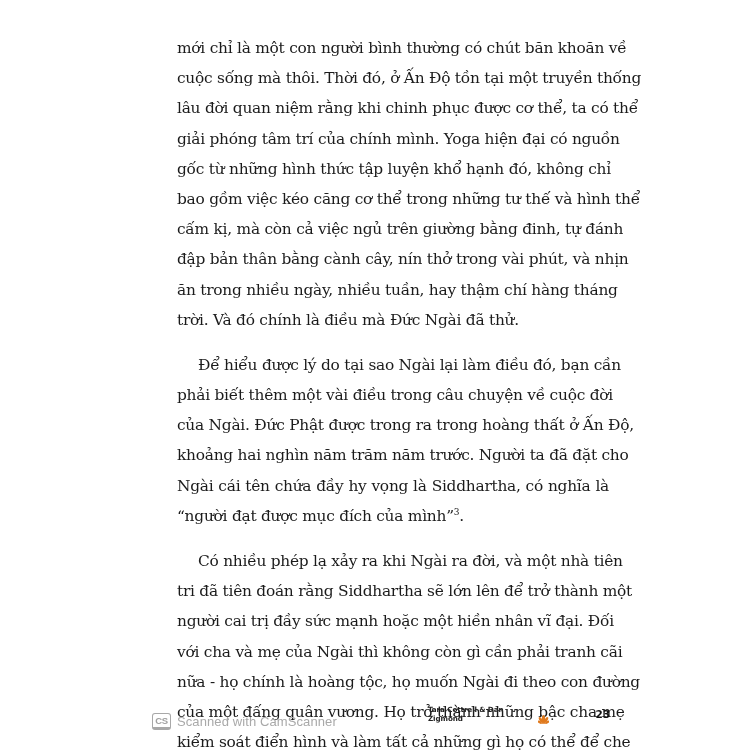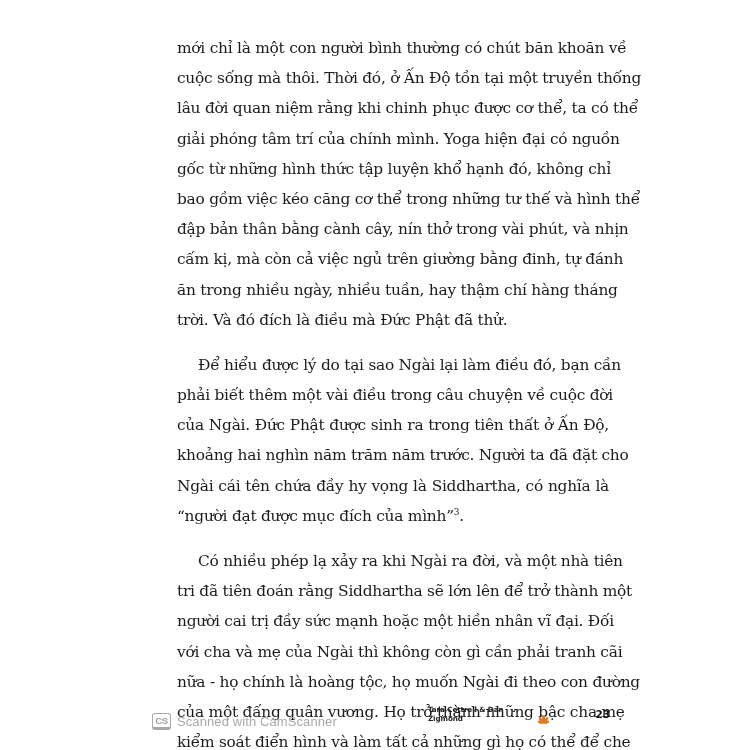--- a/index.html
+++ b/index.html
@@ -48,31 +48,31 @@
 <div class="page">
   <div class="text-block">
 
     <div>
       <span class="line">mới chỉ là một con người bình thường có chút băn khoăn về</span>
       <span class="line">cuộc sống mà thôi. Thời đó, ở Ấn Độ tồn tại một truyền thống</span>
       <span class="line">lâu đời quan niệm rằng khi chinh phục được cơ thể, ta có thể</span>
       <span class="line">giải phóng tâm trí của chính mình. Yoga hiện đại có nguồn</span>
       <span class="line">gốc từ những hình thức tập luyện khổ hạnh đó, không chỉ</span>
       <span class="line">bao gồm việc kéo căng cơ thể trong những tư thế và hình thể</span>
+      <span class="line">cấm kị, mà còn cả việc ngủ trên giường bằng đinh, tự đánh</span>
       <span class="line">đập bản thân bằng cành cây, nín thở trong vài phút, và nhịn</span>
-      <span class="line">cấm kị, mà còn cả việc ngủ trên giường bằng đinh, tự đánh</span>
       <span class="line">ăn trong nhiều ngày, nhiều tuần, hay thậm chí hàng tháng</span>
-      <span class="line last">trời. Và đó đích là điều mà Đức Phật đã thử.</span>
+      <span class="line last">trời. Và đó chính là điều mà Đức Ngài đã thử.</span>
     </div>
     <div class="para-gap"></div>
 
     <div>
       <span class="line indent">Để hiểu được lý do tại sao Ngài lại làm điều đó, bạn cần</span>
       <span class="line">phải biết thêm một vài điều trong câu chuyện về cuộc đời</span>
-      <span class="line">của Ngài. Đức Phật được sinh ra trong tiên thất ở Ấn Độ,</span>
+      <span class="line">của Ngài. Đức Phật được trong ra trong hoàng thất ở Ấn Độ,</span>
       <span class="line">khoảng hai nghìn năm trăm năm trước. Người ta đã đặt cho</span>
       <span class="line">Ngài cái tên chứa đầy hy vọng là Siddhartha, có nghĩa là</span>
       <span class="line last"><span>“người đạt được mục đích của mình”</span><sup>3</sup><span>.</span></span>
     </div>
     <div class="para-gap"></div>
 
     <div>
       <span class="line indent">Có nhiều phép lạ xảy ra khi Ngài ra đời, và một nhà tiên</span>
       <span class="line">tri đã tiên đoán rằng Siddhartha sẽ lớn lên để trở thành một</span>
       <span class="line">người cai trị đầy sức mạnh hoặc một hiền nhân vĩ đại. Đối</span>

